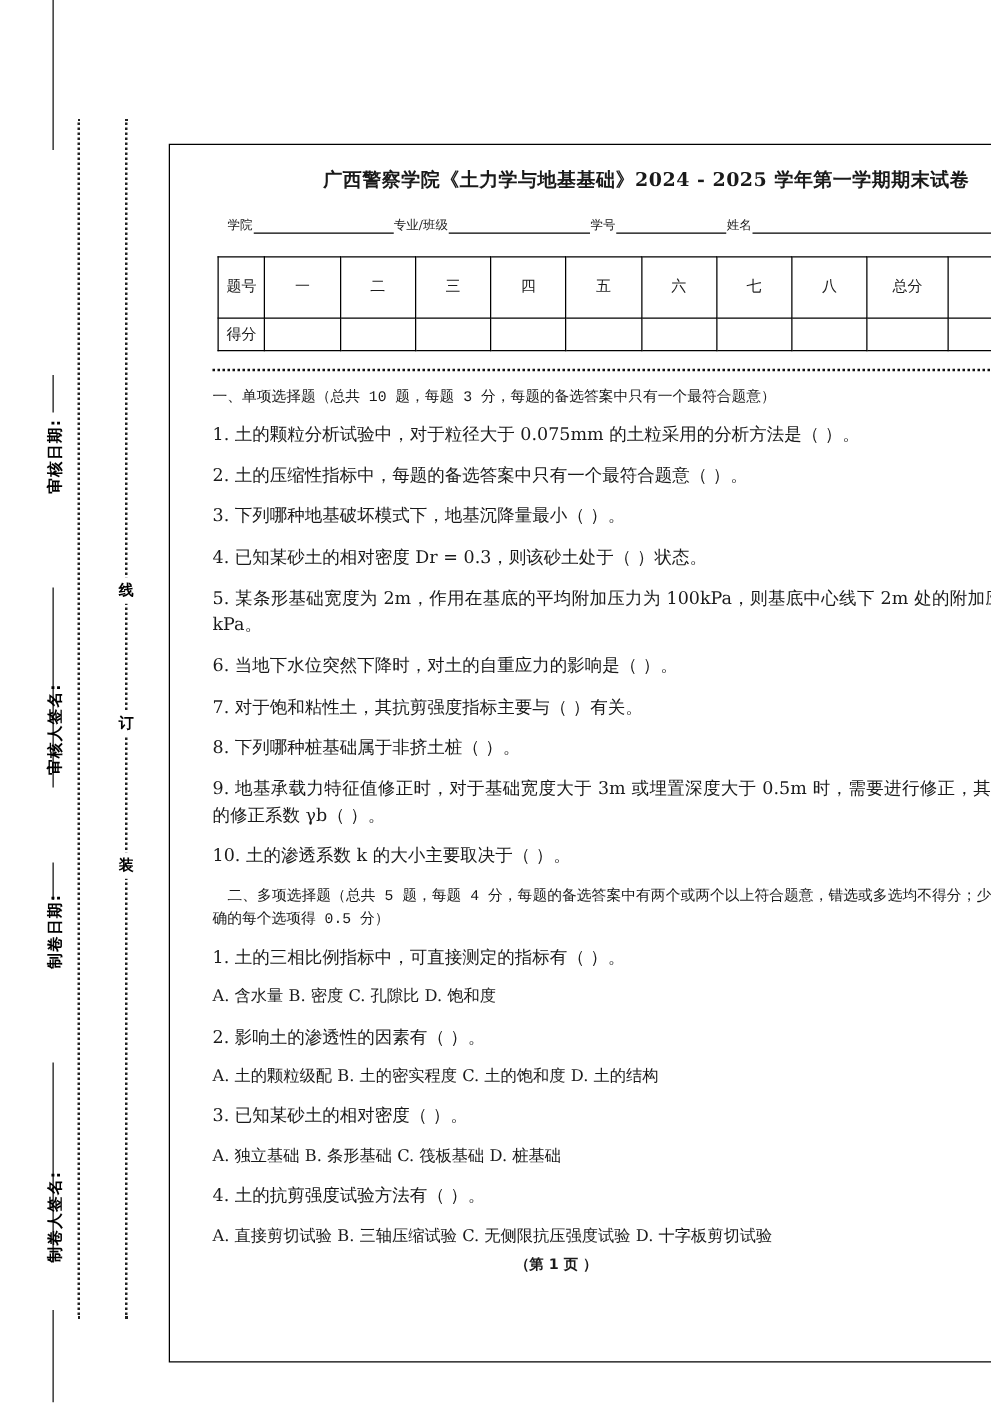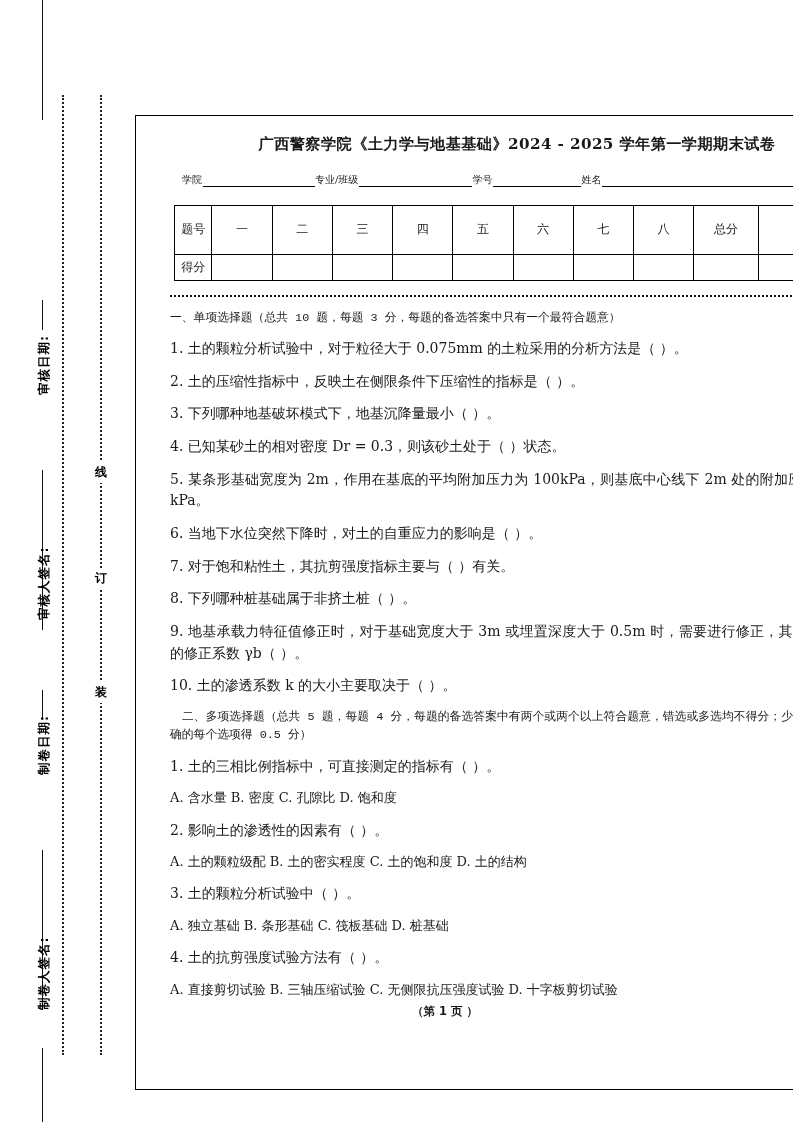--- a/index.html
+++ b/index.html
@@ -258,21 +258,21 @@
   <div class="content">
 
     <div class="sec-head">一、单项选择题（总共 10 题，每题 3 分，每题的备选答案中只有一个最符合题意）</div>
 
     <div class="q">
       <span>1.</span>
       <span>土的颗粒分析试验中，对于粒径大于 0.075mm 的土粒采用的分析方法是（  ）。</span>
     </div>
     <div class="q">
       <span>2.</span>
-      <span>土的压缩性指标中，反映土在侧限条件下压缩性的指标是（  ）。</span>
+      <span>土的压缩性指标中，每题的备选答案中只有一个最符合题意（  ）。</span>
     </div>
     <div class="q">
       <span>3.</span>
       <span>下列哪种地基破坏模式下，地基沉降量最小（  ）。</span>
     </div>
     <div class="q">
       <span>4.</span>
       <span>已知某砂土的相对密度 Dr = 0.3，则该砂土处于（  ）状态。</span>
     </div>
     <div class="q">
@@ -309,21 +309,21 @@
     <div class="opts">A. 含水量  B. 密度  C. 孔隙比  D. 饱和度</div>
 
     <div class="q">
       <span>2.</span>
       <span>影响土的渗透性的因素有（  ）。</span>
     </div>
     <div class="opts">A. 土的颗粒级配  B. 土的密实程度  C. 土的饱和度  D. 土的结构</div>
 
     <div class="q">
       <span>3.</span>
-      <span>土的颗粒分析试验中（  ）。</span>
+      <span>已知某砂土的相对密度（  ）。</span>
     </div>
     <div class="opts">A. 独立基础  B. 条形基础  C. 筏板基础  D. 桩基础</div>
 
     <div class="q">
       <span>4.</span>
       <span>土的抗剪强度试验方法有（  ）。</span>
     </div>
     <div class="opts">A. 直接剪切试验  B. 三轴压缩试验  C. 无侧限抗压强度试验  D. 十字板剪切试验</div>
 
   </div>

